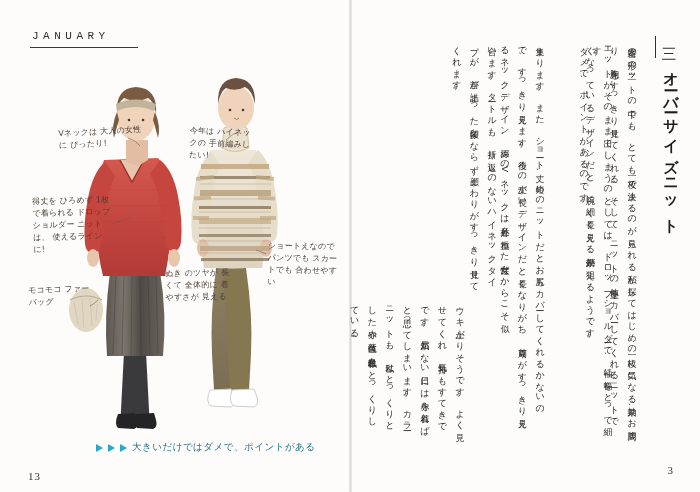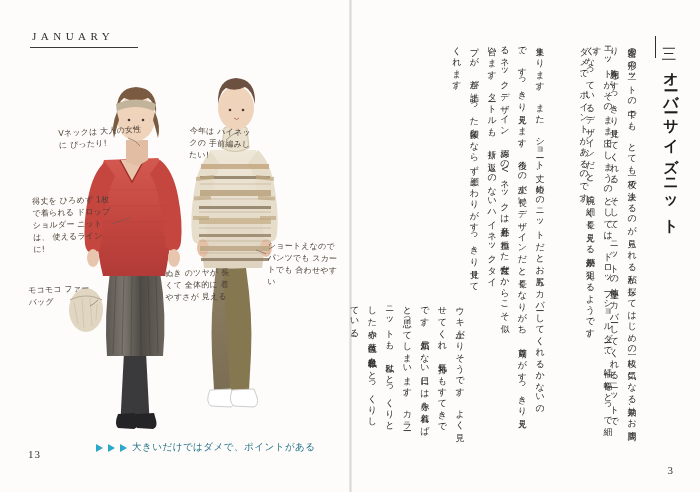--- a/index.html
+++ b/index.html
@@ -14,28 +14,28 @@
   .page-left{left:0;}
   .page-right{left:350px;}
   .gutter{
     position:absolute;left:349px;top:0;width:3px;height:492px;
     background:linear-gradient(to right,rgba(0,0,0,0.06),rgba(0,0,0,0.14),rgba(0,0,0,0.05));
   }
 
   
   .month-label{
     position:absolute;left:32px;top:30px;
-    font-family:Liberation Serif, serif;
+    font-family:Liberation Mono, monospace;
     font-size:11px;letter-spacing:4.5px;color:#2f2f2f;
   }
   .month-rule{
     position:absolute;left:30px;top:47px;width:108px;height:1px;background:#3a3a3a;
   }
   .folio-left{
-    position:absolute;left:28px;bottom:32px;font-size:11px;color:#333;
+    position:absolute;left:28px;bottom:10px;font-size:11px;color:#333;
     letter-spacing:1px;
   }
   .caption-bar{
     position:absolute;left:96px;bottom:38px;
     display:flex;align-items:center;gap:5px;
   }
   .tri{width:0;height:0;border-left:7px solid #2aa7c9;border-top:4.5px solid transparent;border-bottom:4.5px solid transparent;}
   .caption-text{
     font-family:"DejaVu Sans", sans-serif;
     font-size:9.5px;color:#1f6f86;letter-spacing:0.5px;

